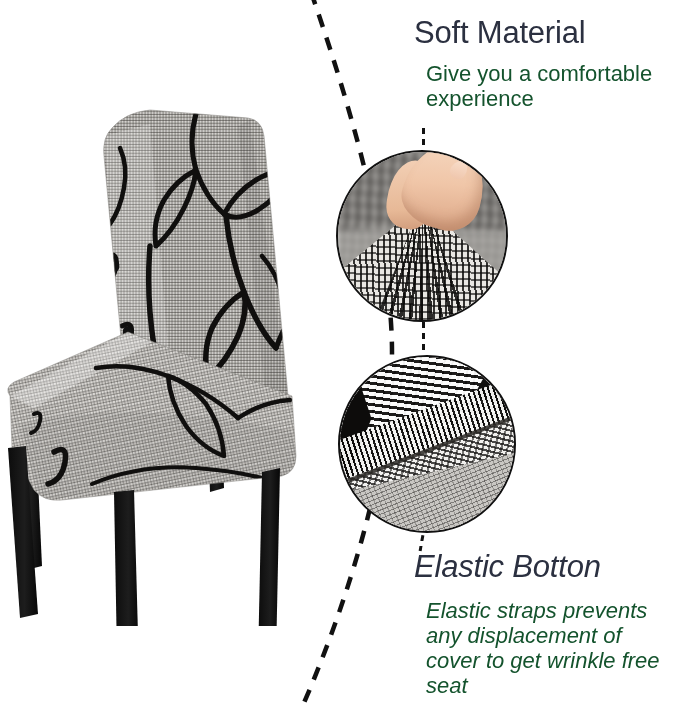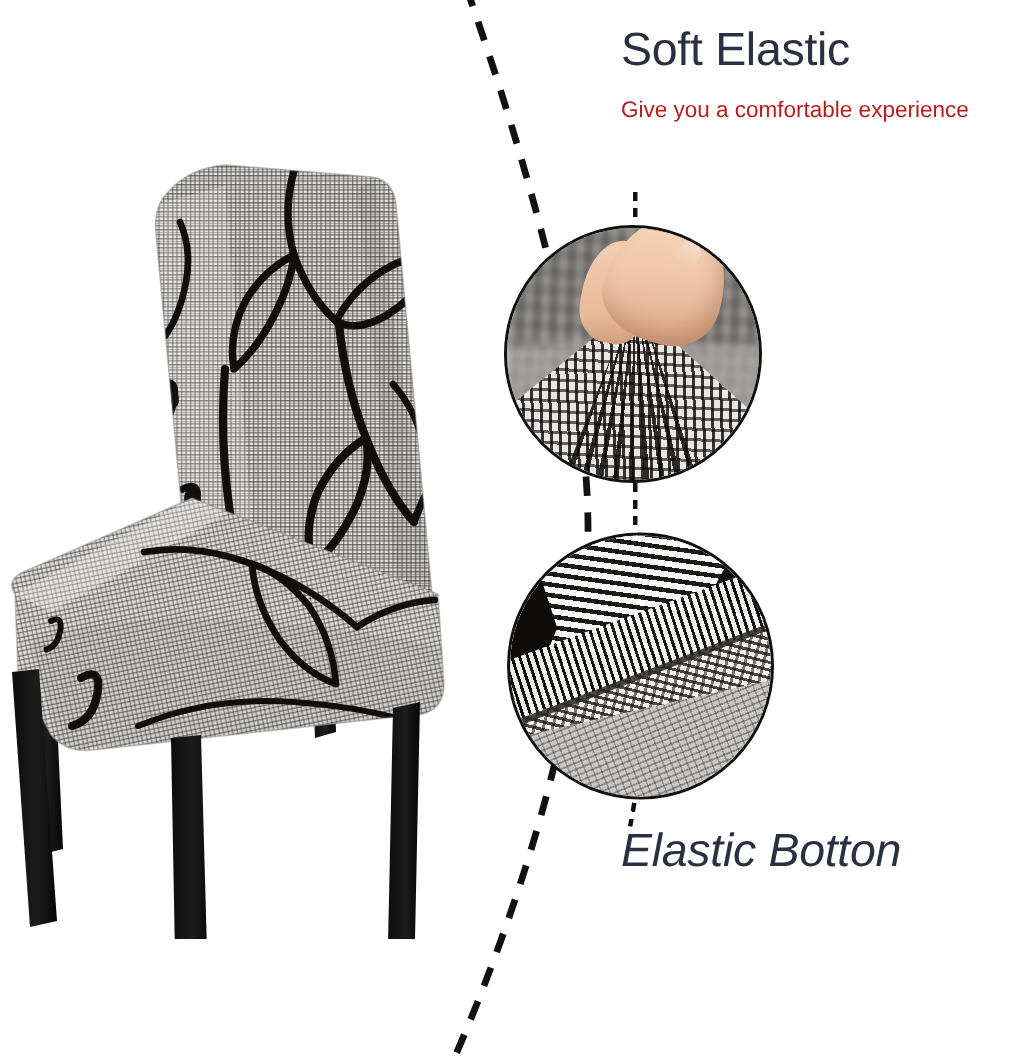--- a/index.html
+++ b/index.html
@@ -11,22 +11,22 @@
   
   .feature{position:absolute;left:414px;width:262px;}
   .feature.top{top:14px;}
   .feature.bottom{top:548px;font-style:italic;}
 
   .f-title{
     font-size:31px;line-height:38px;color:#2b3040;
     font-weight:400;letter-spacing:-0.2px;white-space:nowrap;
   }
   .f-body{
-    font-size:15px;line-height:25px;color:#b91c1c;
-    font-weight:400;margin-top:9px;
+    font-size:22px;line-height:25px;color:#14532d;
+    font-weight:400;margin-top:9px;margin-left:12px;
   }
   .feature.bottom .f-body{margin-top:12px;}
 
   
   .circle{
     position:absolute;border-radius:50%;overflow:hidden;
     border:2.5px solid #111;box-sizing:border-box;background:#cfcfcf;
   }
   #circle-soft{left:336px;top:150px;width:172px;height:172px;}
   #circle-elastic{left:338px;top:355px;width:178px;height:178px;}
@@ -269,21 +269,22 @@
       <div class="eb-upper"></div>
       <div class="eb-dark-left"></div>
       <div class="eb-dark-right"></div>
       <div class="eb-strap"></div>
       <div class="eb-lower"></div>
       <div class="eb-seam"></div>
     </div>
   </div>
 
   <div class="feature top">
-    <div class="f-title">Soft Elastic</div>
+    <div class="f-title">Soft Material</div>
     <div class="f-body">Give you a comfortable experience</div>
   </div>
 
   <div class="feature bottom">
     <div class="f-title">Elastic Botton</div>
+    <div class="f-body">Elastic straps prevents any displacement of cover to get wrinkle free seat</div>
   </div>
 
 </div>
 
 </body></html>

